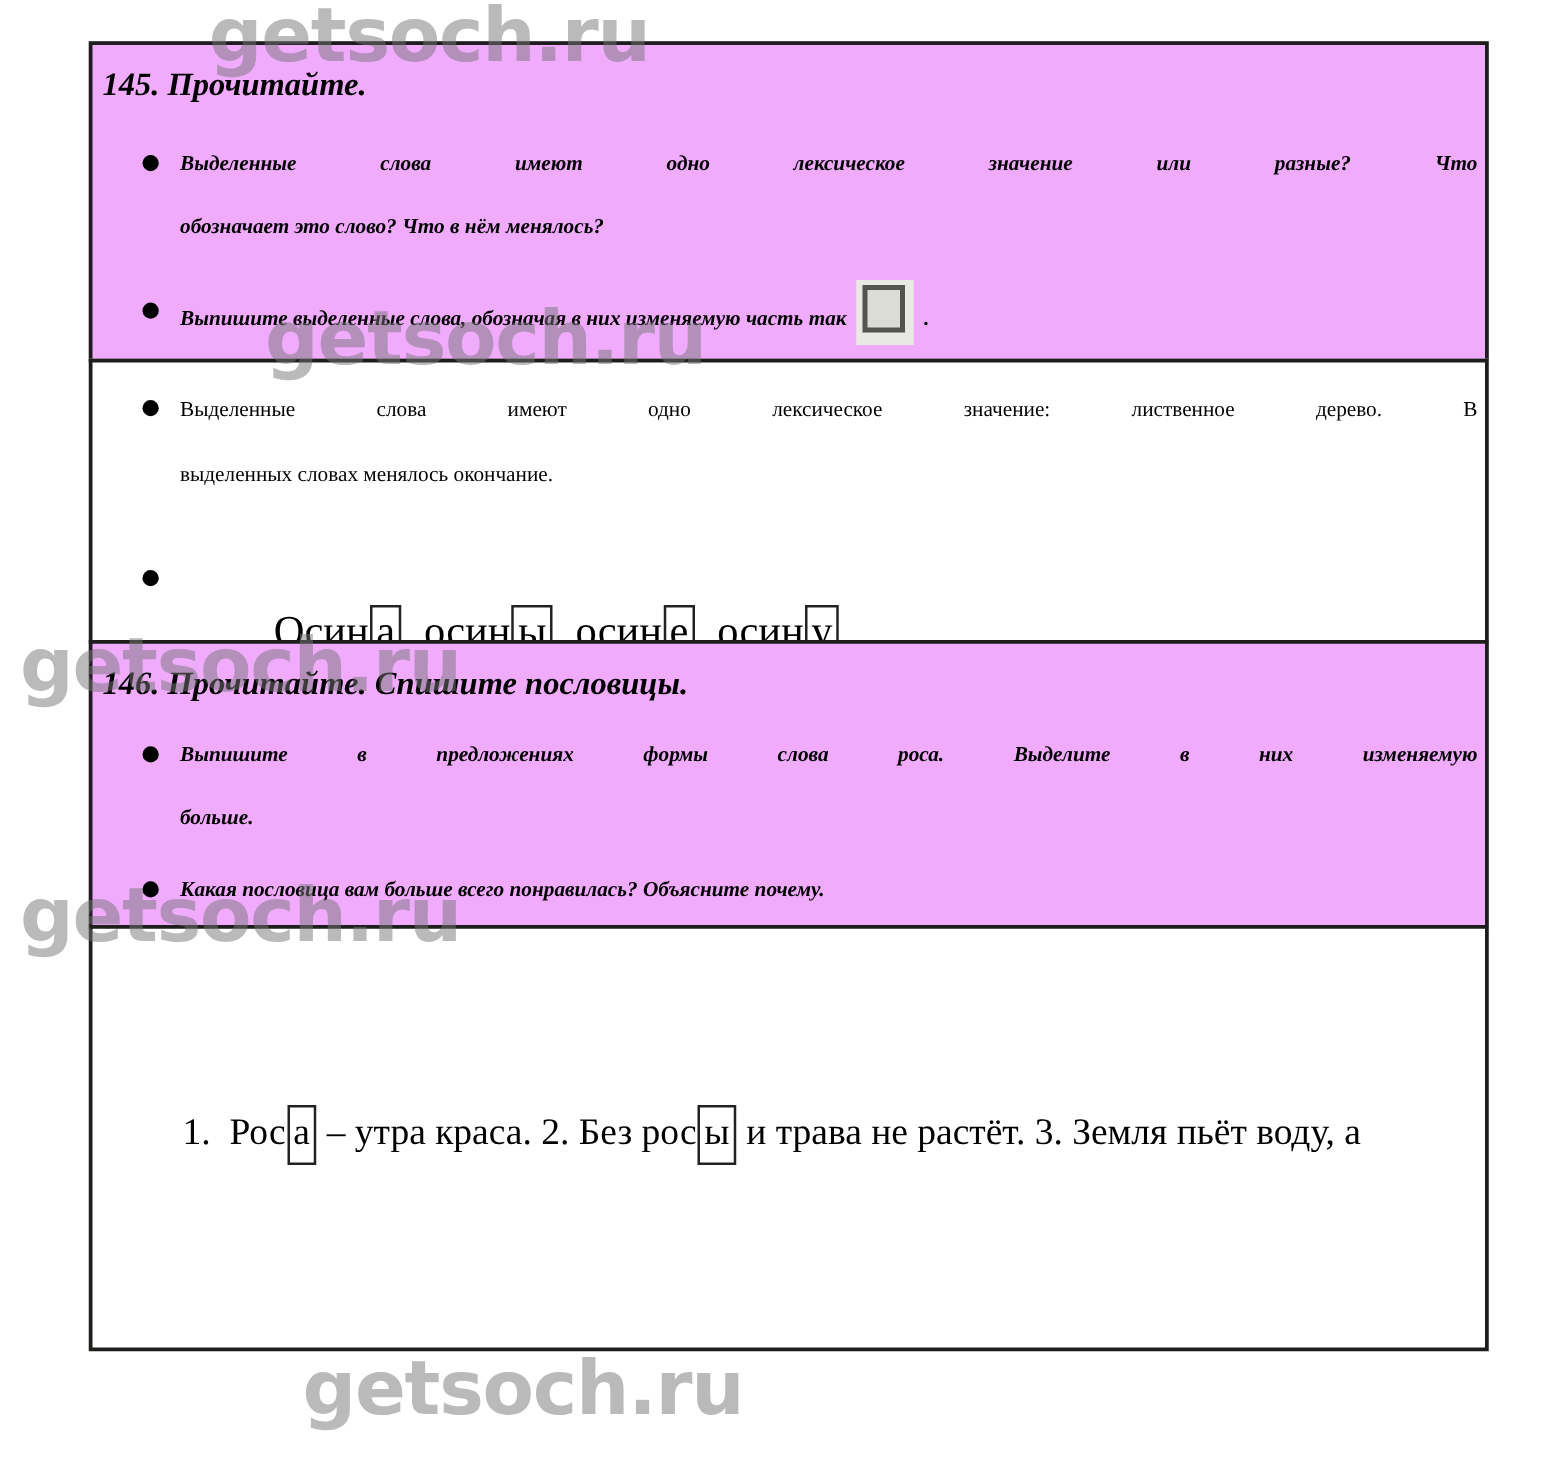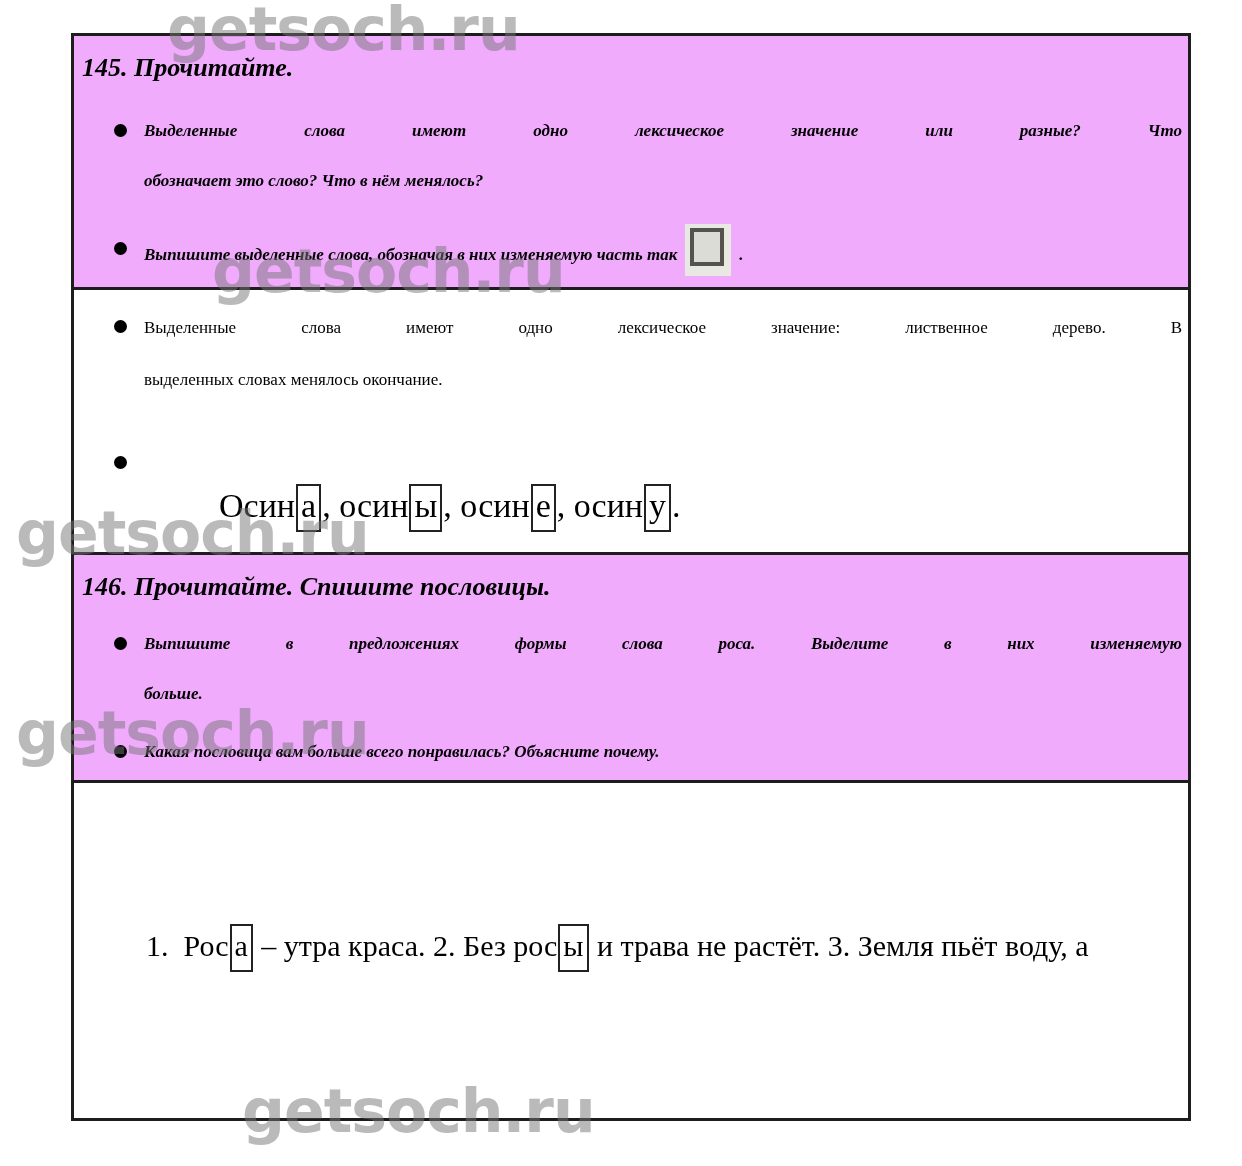--- a/index.html
+++ b/index.html
@@ -12,21 +12,21 @@
   }
   .sheet { position:absolute; left:71px; top:33px; width:1120px; z-index:1; }
   .row {
     position:relative; width:100%;
     border:3px solid #1d1d1b;
     background:#ffffff;
   }
   .row + .row { margin-top:-3px; }
   .row.cream { background:#f0abfc;font-style:italic; }
   .r1 { height:257px; }
-  .r2 { height:268px; }
+  .r2 { height:228px; }
   .r3 { height:231px; }
   .r4 { height:341px; }
 
   .ex-title {
     font-size:26px; font-weight:bold; line-height:36px;
     padding-left:8px; margin-top:14px;
   }
   .bullet { display:flex; align-items:flex-start; }
   .dot {
     flex:0 0 13px; width:13px; height:13px; border-radius:50%;

